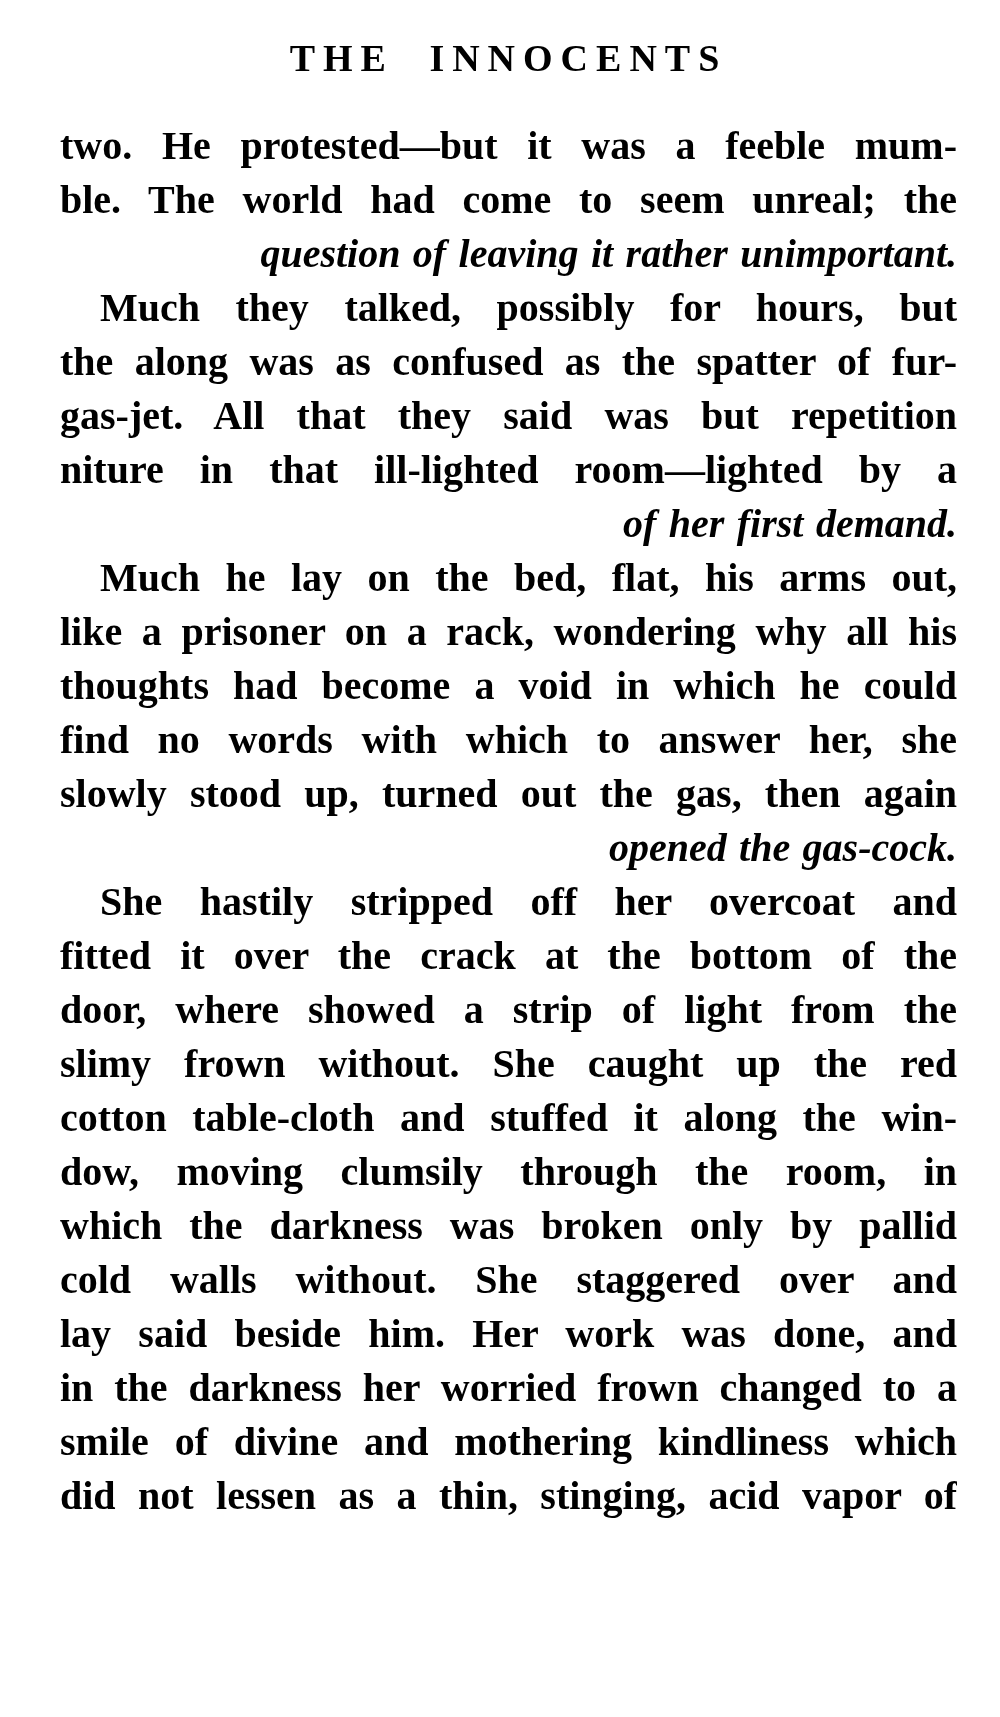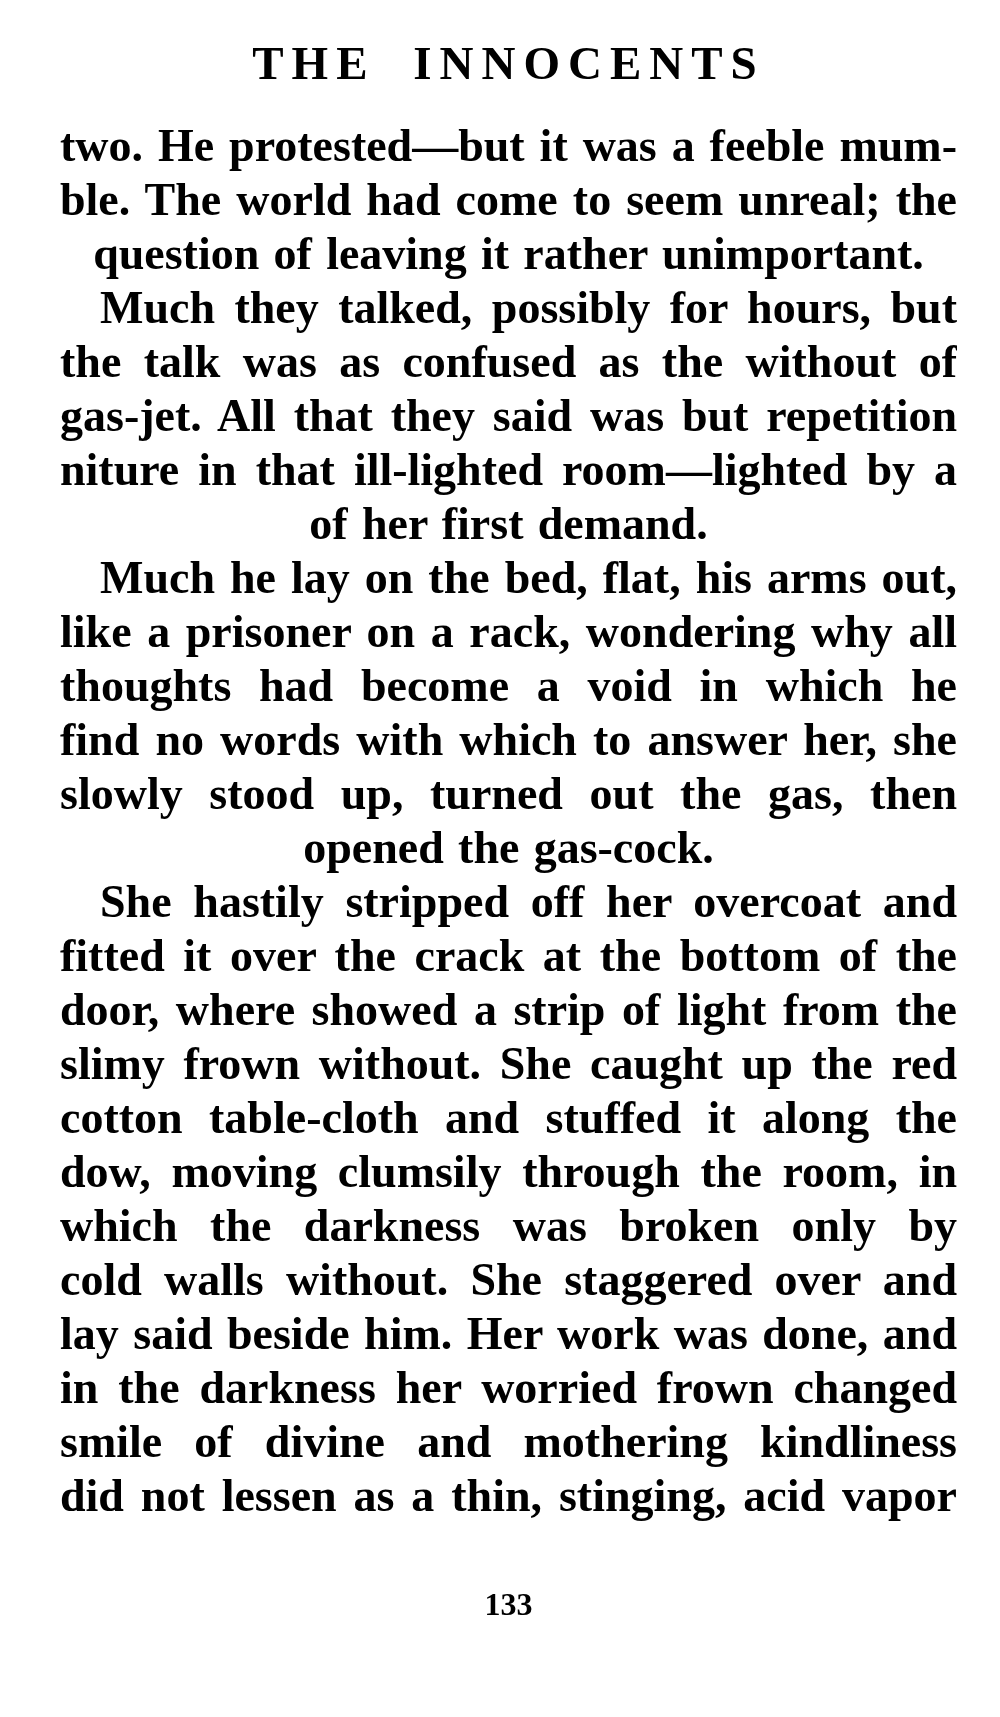--- a/index.html
+++ b/index.html
@@ -15,46 +15,47 @@
     color: #000000;
     font-family: "Liberation Serif", "DejaVu Serif", serif;
     overflow: hidden;
   }
   .running-head {
     position: absolute;
     top: 36px;
     left: 60px;
     width: 897px;
     text-align: center;
-    font-size: 47px;
+    font-size: 38px;
     font-weight: bold;
     letter-spacing: 8px;
     word-spacing: 18px;
     white-space: nowrap;
   }
   .text-block {
     position: absolute;
     top: 119px;
     left: 60px;
     width: 897px;
-    font-size: 46px;
+    font-size: 40px;
     font-weight: bold;
     line-height: 54px;
     word-spacing: 0.06em;
   }
   .line {
     height: 54px;
     overflow: hidden;
   }
   .line.fill {
     text-align: justify;
     text-align-last: justify;
   }
   .line.endp {
-    text-align: center;
+    text-align: right;
+    font-style: italic;
   }
   .line.indent {
     text-indent: 40px;
   }
   .folio {
     position: absolute;
     top: 1586px;
     left: 60px;
     width: 897px;
     text-align: center;
@@ -66,21 +67,21 @@
 <body>
 
 <div class="page">
   <div class="running-head">THE INNOCENTS</div>
 
   <div class="text-block">
       <div class="line fill">two. He protested—but it was a feeble mum-</div>
       <div class="line fill">ble. The world had come to seem unreal; the</div>
       <div class="line endp">question of leaving it rather unimportant.</div>
       <div class="line indent fill">Much they talked, possibly for hours, but</div>
-      <div class="line fill">the talk was as confused as the without of fur-</div>
+      <div class="line fill">the along was as confused as the spatter of fur-</div>
       <div class="line fill">gas-jet. All that they said was but repetition</div>
       <div class="line fill">niture in that ill-lighted room—lighted by a</div>
       <div class="line endp">of her first demand.</div>
       <div class="line indent fill">Much he lay on the bed, flat, his arms out,</div>
       <div class="line fill">like a prisoner on a rack, wondering why all his</div>
       <div class="line fill">thoughts had become a void in which he could</div>
       <div class="line fill">find no words with which to answer her, she</div>
       <div class="line fill">slowly stood up, turned out the gas, then again</div>
       <div class="line endp">opened the gas-cock.</div>
       <div class="line indent fill">She hastily stripped off her overcoat and</div>
@@ -90,14 +91,13 @@
       <div class="line fill">cotton table-cloth and stuffed it along the win-</div>
       <div class="line fill">dow, moving clumsily through the room, in</div>
       <div class="line fill">which the darkness was broken only by pallid</div>
       <div class="line fill">cold walls without. She staggered over and</div>
       <div class="line fill">lay said beside him. Her work was done, and</div>
       <div class="line fill">in the darkness her worried frown changed to a</div>
       <div class="line fill">smile of divine and mothering kindliness which</div>
       <div class="line fill">did not lessen as a thin, stinging, acid vapor of</div>
     </div>
 
-  <div class="folio">133</div>
 </div>
 
 </body></html>

